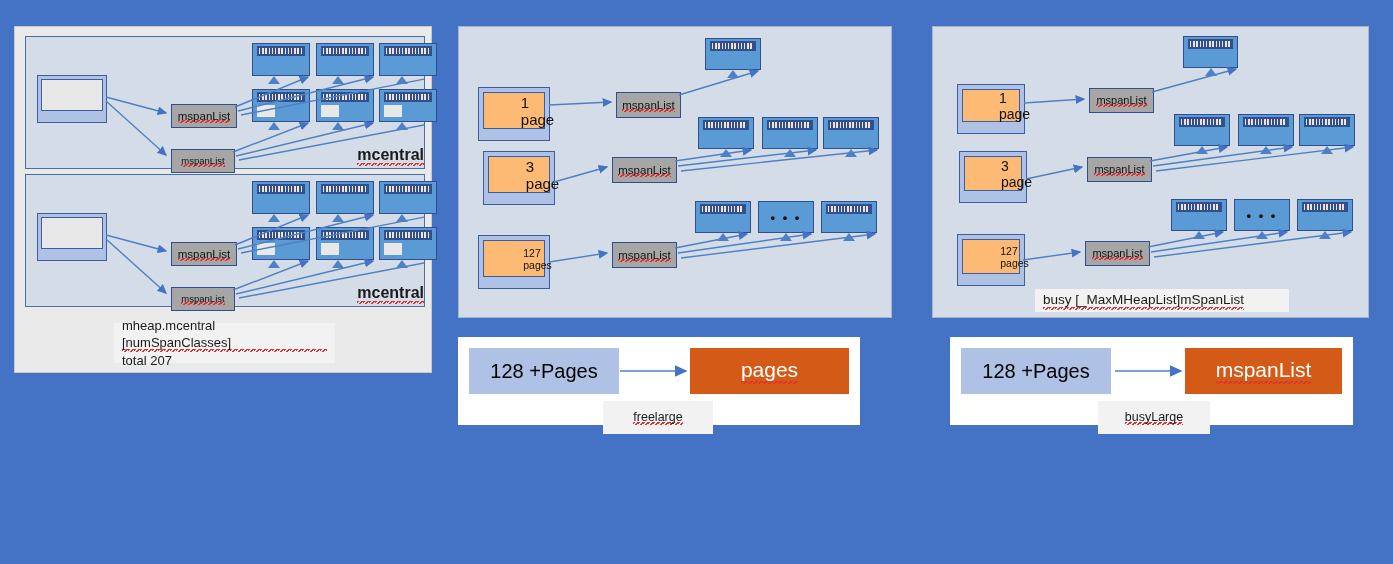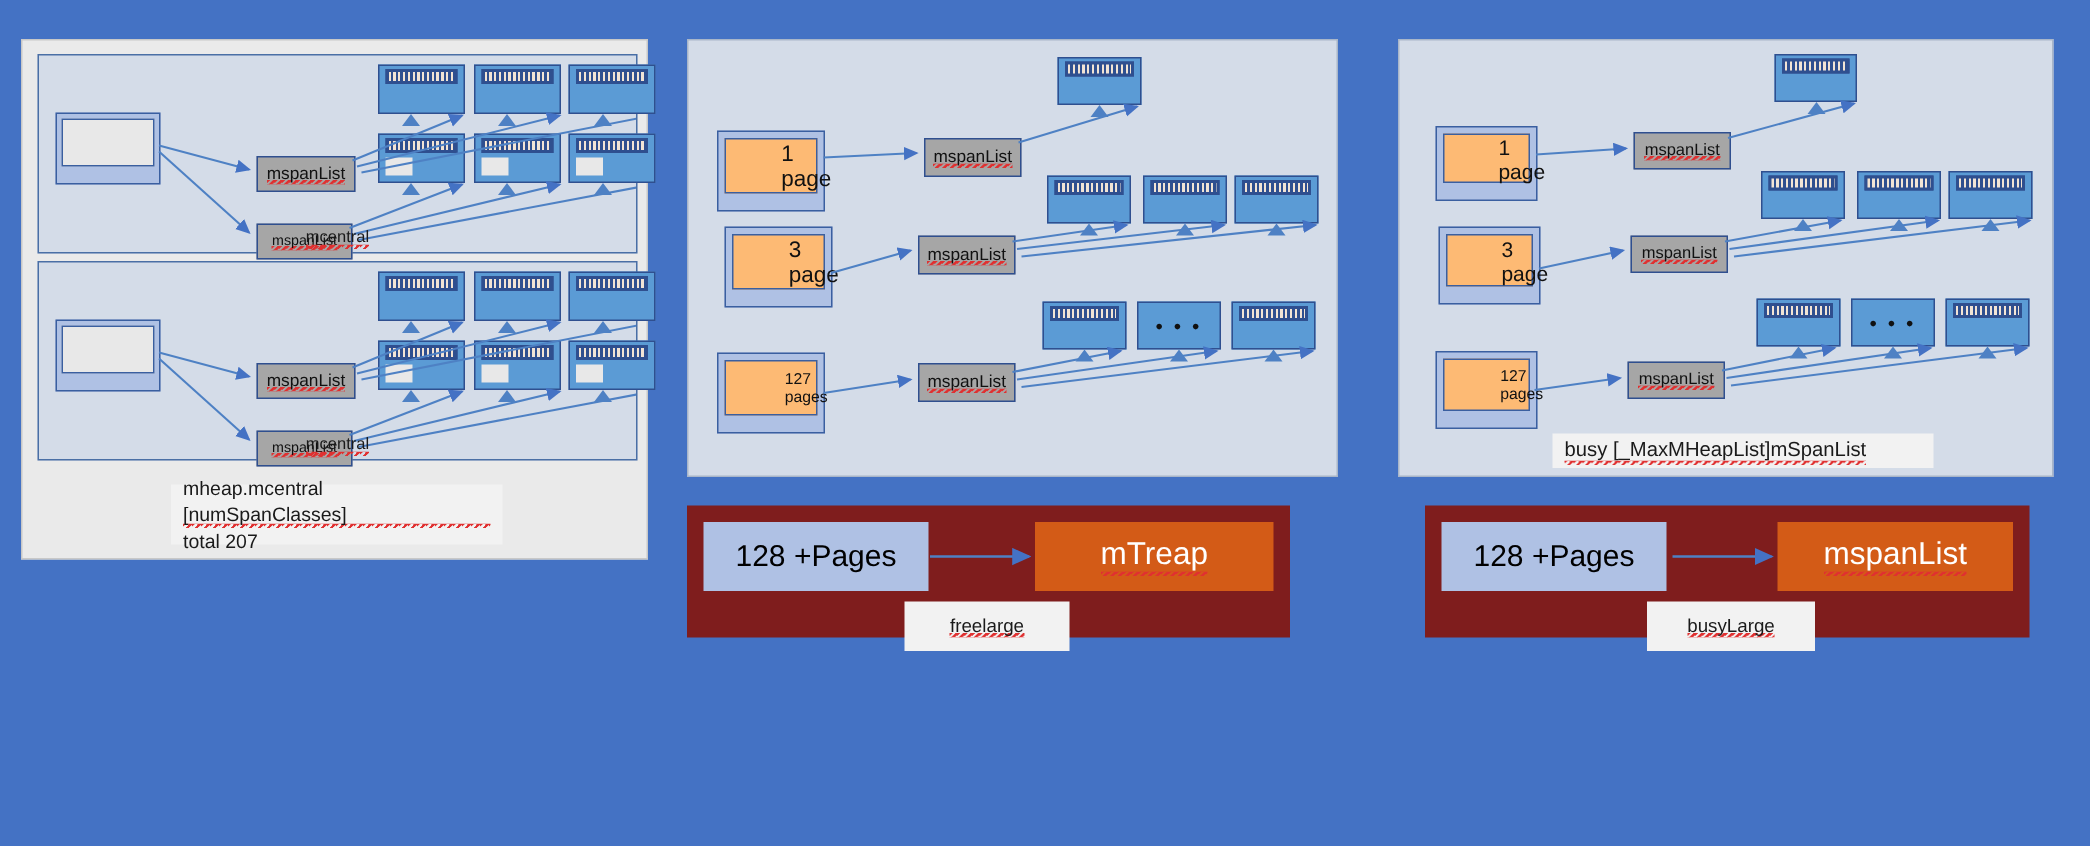--- a/index.html
+++ b/index.html
@@ -37,24 +37,25 @@
     width: 398px;
     height: 131px;
     background: #D4DCE8;
     border: 1px solid #4A6FA5;
   }
   #mcentral-1 { top: 9px; }
   #mcentral-2 { top: 147px; }
   .mcentral-label {
     position: absolute;
     bottom: 2px; left: 0; right: 0;
-    text-align: center;
-    font-size: 11px;
+    text-align: right;
+    font-size: 16px;
     color: #1a1a1a;
     border-bottom: 0;
+    font-weight: bold;
   }
   .sq-red {
     background-image: repeating-linear-gradient(
         135deg, #E03030 0 1.6px, transparent 1.6px 3.2px);
     background-repeat: repeat-x;
     background-size: 6px 3px;
     background-position: 0 100%;
   }
   .mcentral-label span {
     display: inline-block;
@@ -193,21 +194,21 @@
     align-items: center;
     justify-content: center;
     color: #111;
     padding-left: 47px;
   }
 
   
   .dark-bar {
     top: 337px;
     height: 88px;
-    background: #7f1d1d;
+    background: #ffffff;
   }
   #free-bar { left: 458px; width: 402px; }
   #busy-bar { left: 950px; width: 403px; }
 
   .pages-chip {
     position: absolute;
     left: 11px; top: 11px;
     width: 150px; height: 46px;
     background: #AFC1E4;
     color: #000;
@@ -539,21 +540,21 @@
       <span class="cap-text sq-red">busy [_MaxMHeapList]mSpanList</span>
       <span class="cap-note"></span>
     </div>
   </div>
 
   <div class="abs dark-bar" id="free-bar">
     <div class="pages-chip">
       <span>128 +Pages</span>
     </div>
     <div class="orange-chip" style="left:232px; width:159px;">
-      <u>mTreap</u>
+      <u>pages</u>
     </div>
     <svg class="arrows" width="402" height="88">
       <defs>
         <marker id="ah3" markerWidth="8" markerHeight="8" refX="7" refY="3.6" orient="auto">
           <path d="M0,0 L8,3.6 L0,7.2 z" fill="#4472C4"></path>
         </marker>
       </defs>
       <path d="M162,34 L228,34" stroke="#4E81C4" stroke-width="1.6" fill="none" marker-end="url(#ah3)"></path>
     </svg>
     <div class="bar-caption" style="left:145px; top:64px; width:90px; height:25px; justify-content:center;">

